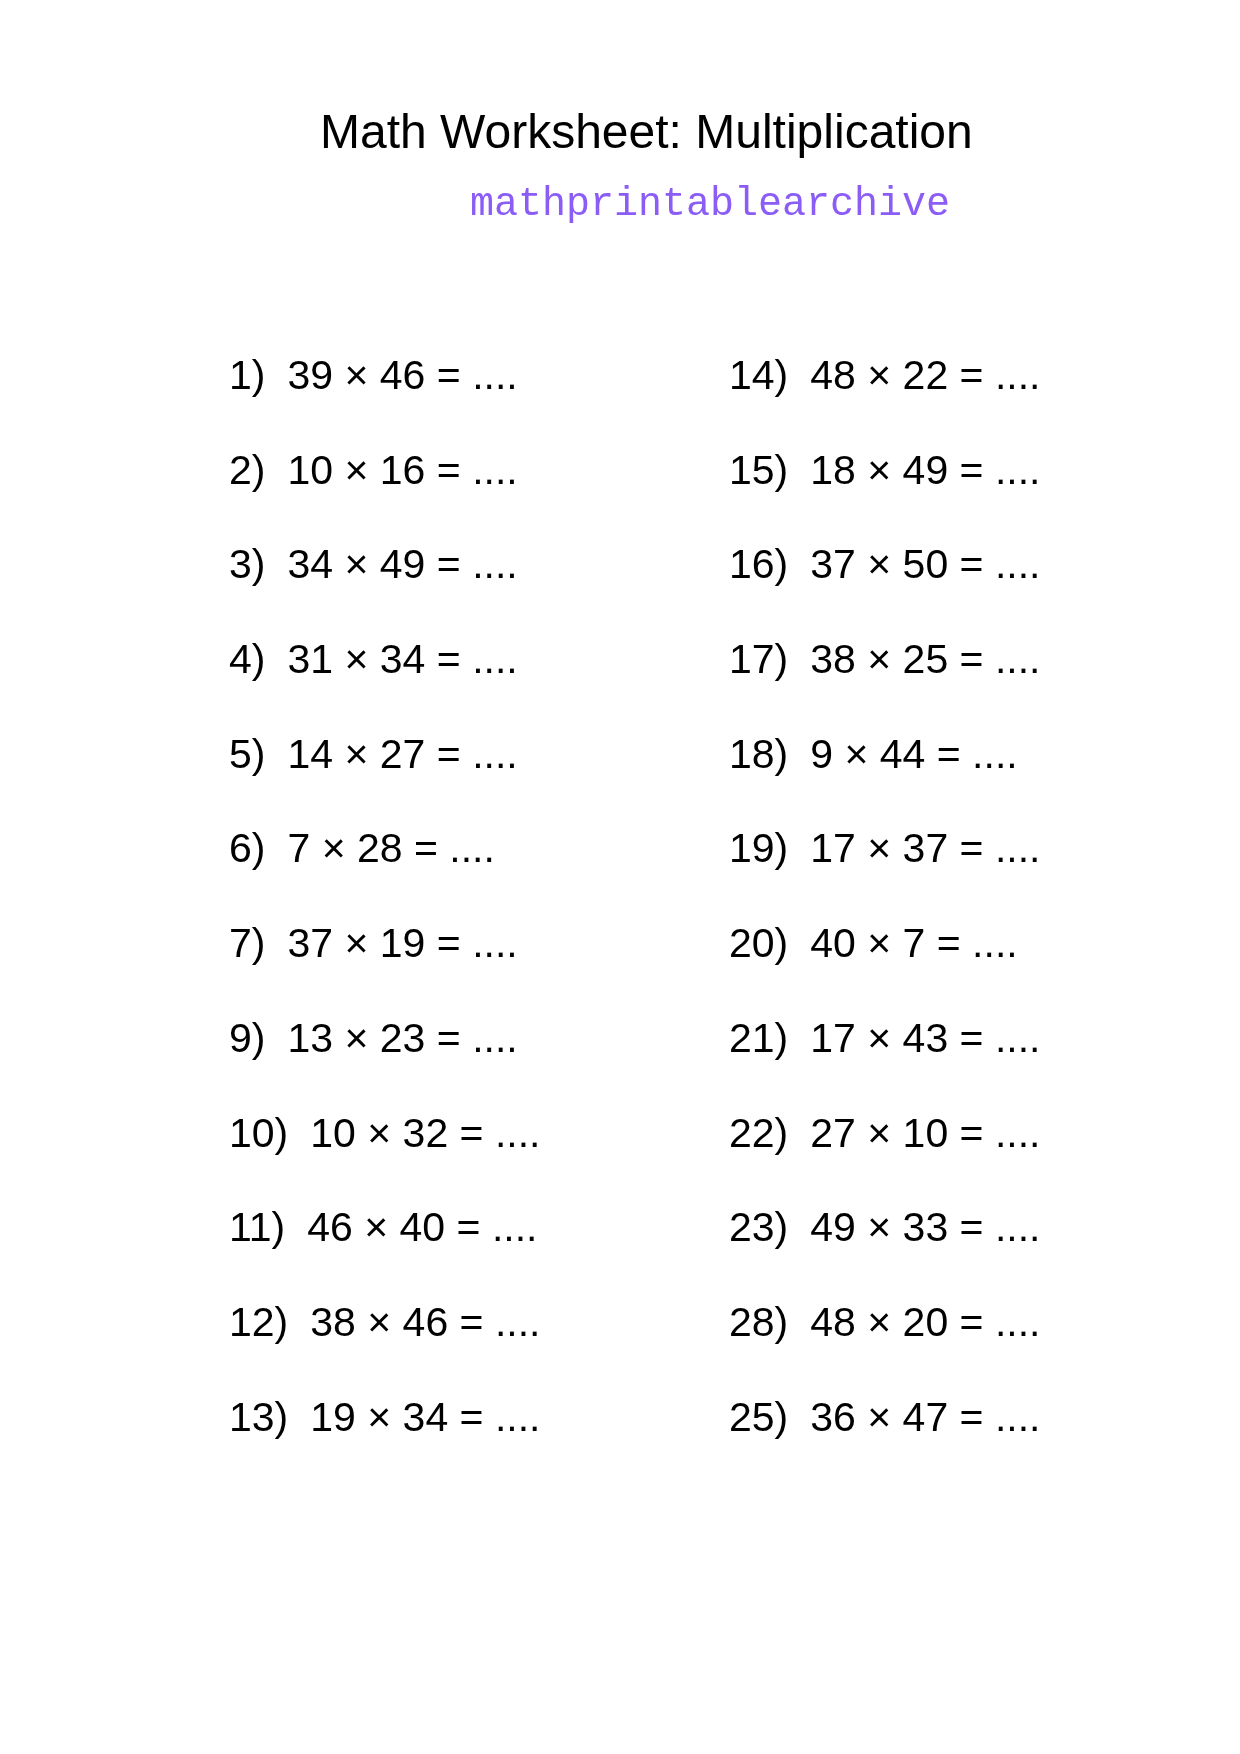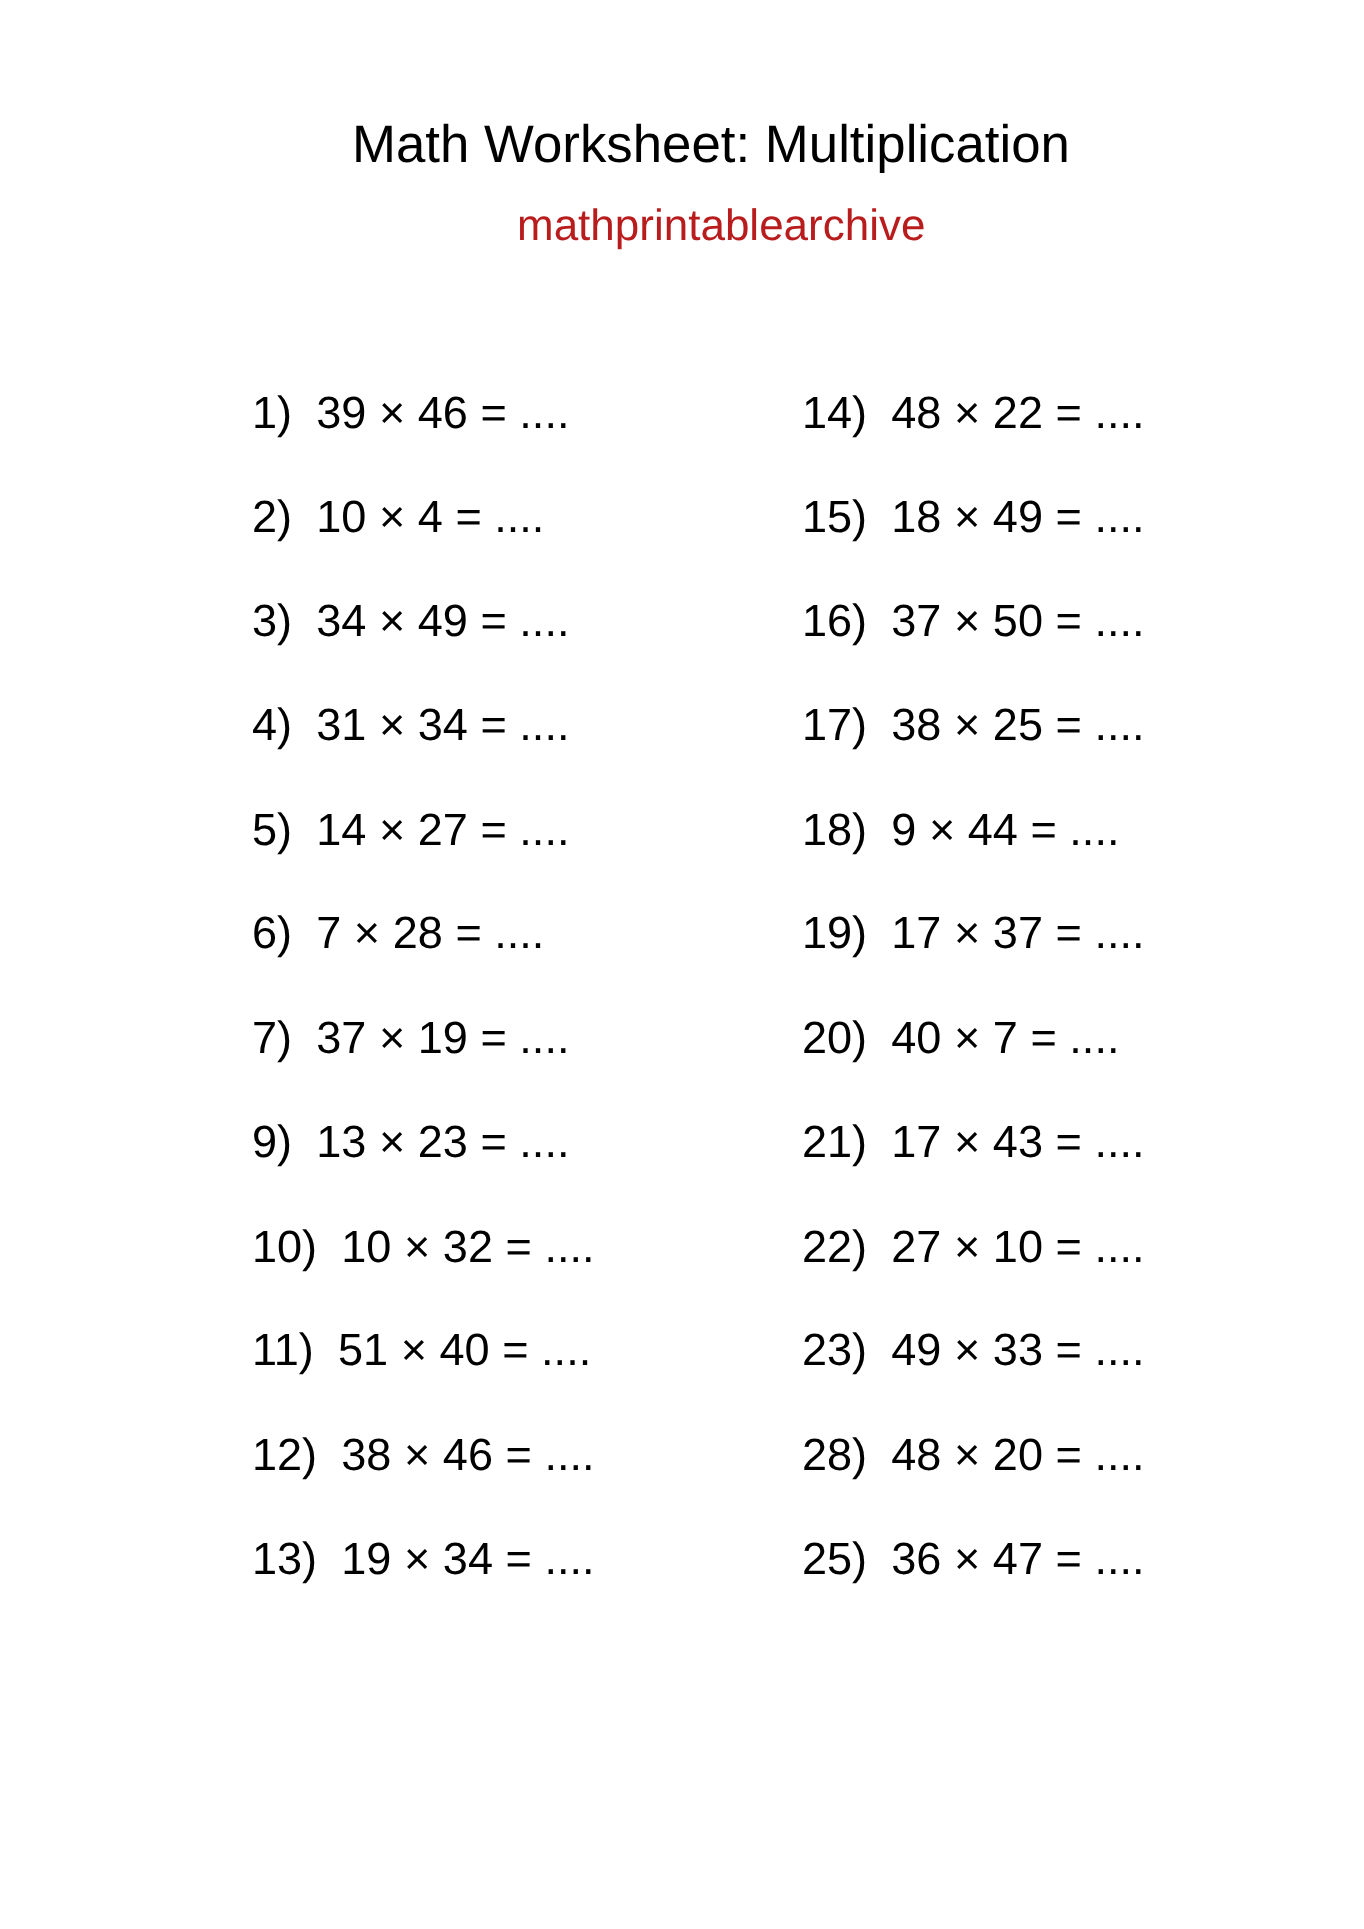--- a/index.html
+++ b/index.html
@@ -24,21 +24,22 @@
       white-space: nowrap;
       color: #000000;
     }
     .subtitle {
       position: absolute;
       left: 470px;
       top: 180px;
       font-size: 40px;
       line-height: 50px;
       white-space: nowrap;
-      color: #b91c1c;
+      color: #8b5cf6;
+      font-family: Liberation Mono, monospace;
     }
     .col {
       position: absolute;
       top: 350px;
     }
     .col-left { left: 201px; }
     .col-right { left: 701px; }
     .problem {
       height: 94.7px;
       font-size: 41px;
@@ -50,29 +51,29 @@
     .expr { margin-left: 22px; display: inline-block; }
   </style>
 </head>
 <body>
 
 <div class="title">Math Worksheet: Multiplication</div>
 <div class="subtitle">mathprintablearchive</div>
 
 <div class="col col-left">
   <div class="problem"><span class="num">1)</span><span class="expr">39 × 46 = ....</span></div>
-  <div class="problem"><span class="num">2)</span><span class="expr">10 × 4 = ....</span></div>
+  <div class="problem"><span class="num">2)</span><span class="expr">10 × 16 = ....</span></div>
   <div class="problem"><span class="num">3)</span><span class="expr">34 × 49 = ....</span></div>
   <div class="problem"><span class="num">4)</span><span class="expr">31 × 34 = ....</span></div>
   <div class="problem"><span class="num">5)</span><span class="expr">14 × 27 = ....</span></div>
   <div class="problem"><span class="num">6)</span><span class="expr">7 × 28 = ....</span></div>
   <div class="problem"><span class="num">7)</span><span class="expr">37 × 19 = ....</span></div>
   <div class="problem"><span class="num">9)</span><span class="expr">13 × 23 = ....</span></div>
   <div class="problem"><span class="num">10)</span><span class="expr">10 × 32 = ....</span></div>
-  <div class="problem"><span class="num">11)</span><span class="expr">51 × 40 = ....</span></div>
+  <div class="problem"><span class="num">11)</span><span class="expr">46 × 40 = ....</span></div>
   <div class="problem"><span class="num">12)</span><span class="expr">38 × 46 = ....</span></div>
   <div class="problem"><span class="num">13)</span><span class="expr">19 × 34 = ....</span></div>
 </div>
 
 <div class="col col-right">
   <div class="problem"><span class="num">14)</span><span class="expr">48 × 22 = ....</span></div>
   <div class="problem"><span class="num">15)</span><span class="expr">18 × 49 = ....</span></div>
   <div class="problem"><span class="num">16)</span><span class="expr">37 × 50 = ....</span></div>
   <div class="problem"><span class="num">17)</span><span class="expr">38 × 25 = ....</span></div>
   <div class="problem"><span class="num">18)</span><span class="expr">9 × 44 = ....</span></div>

